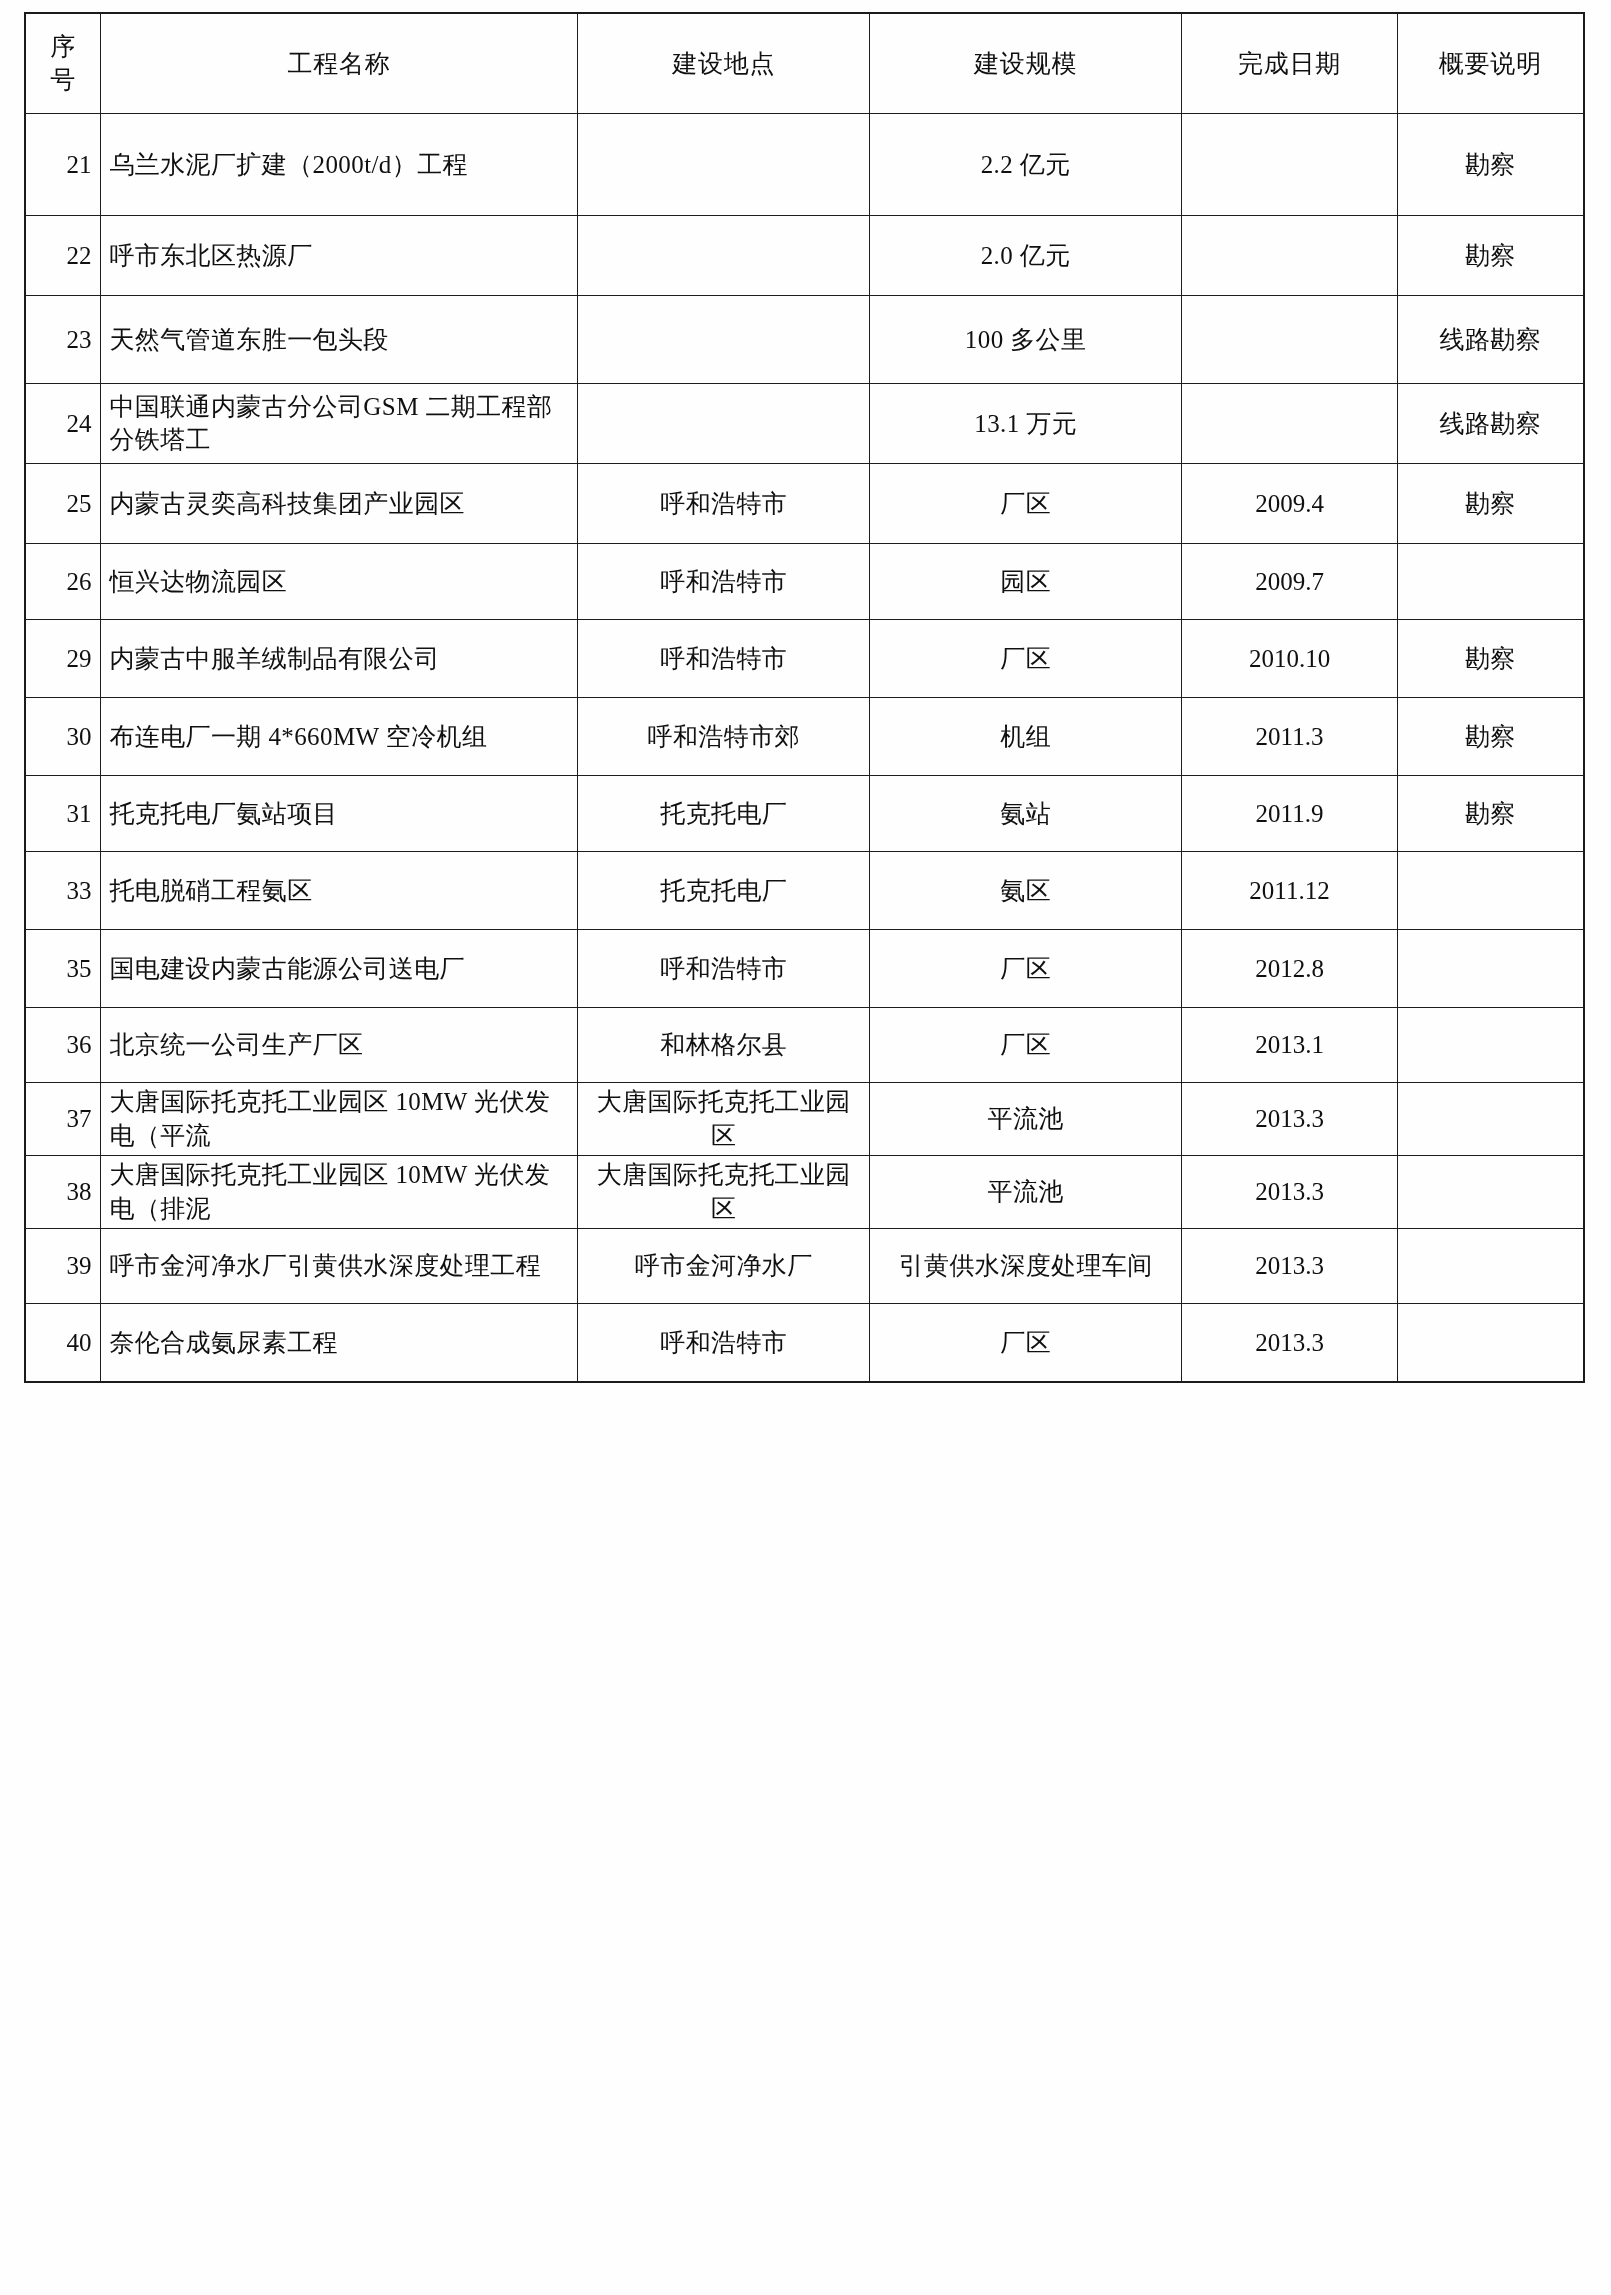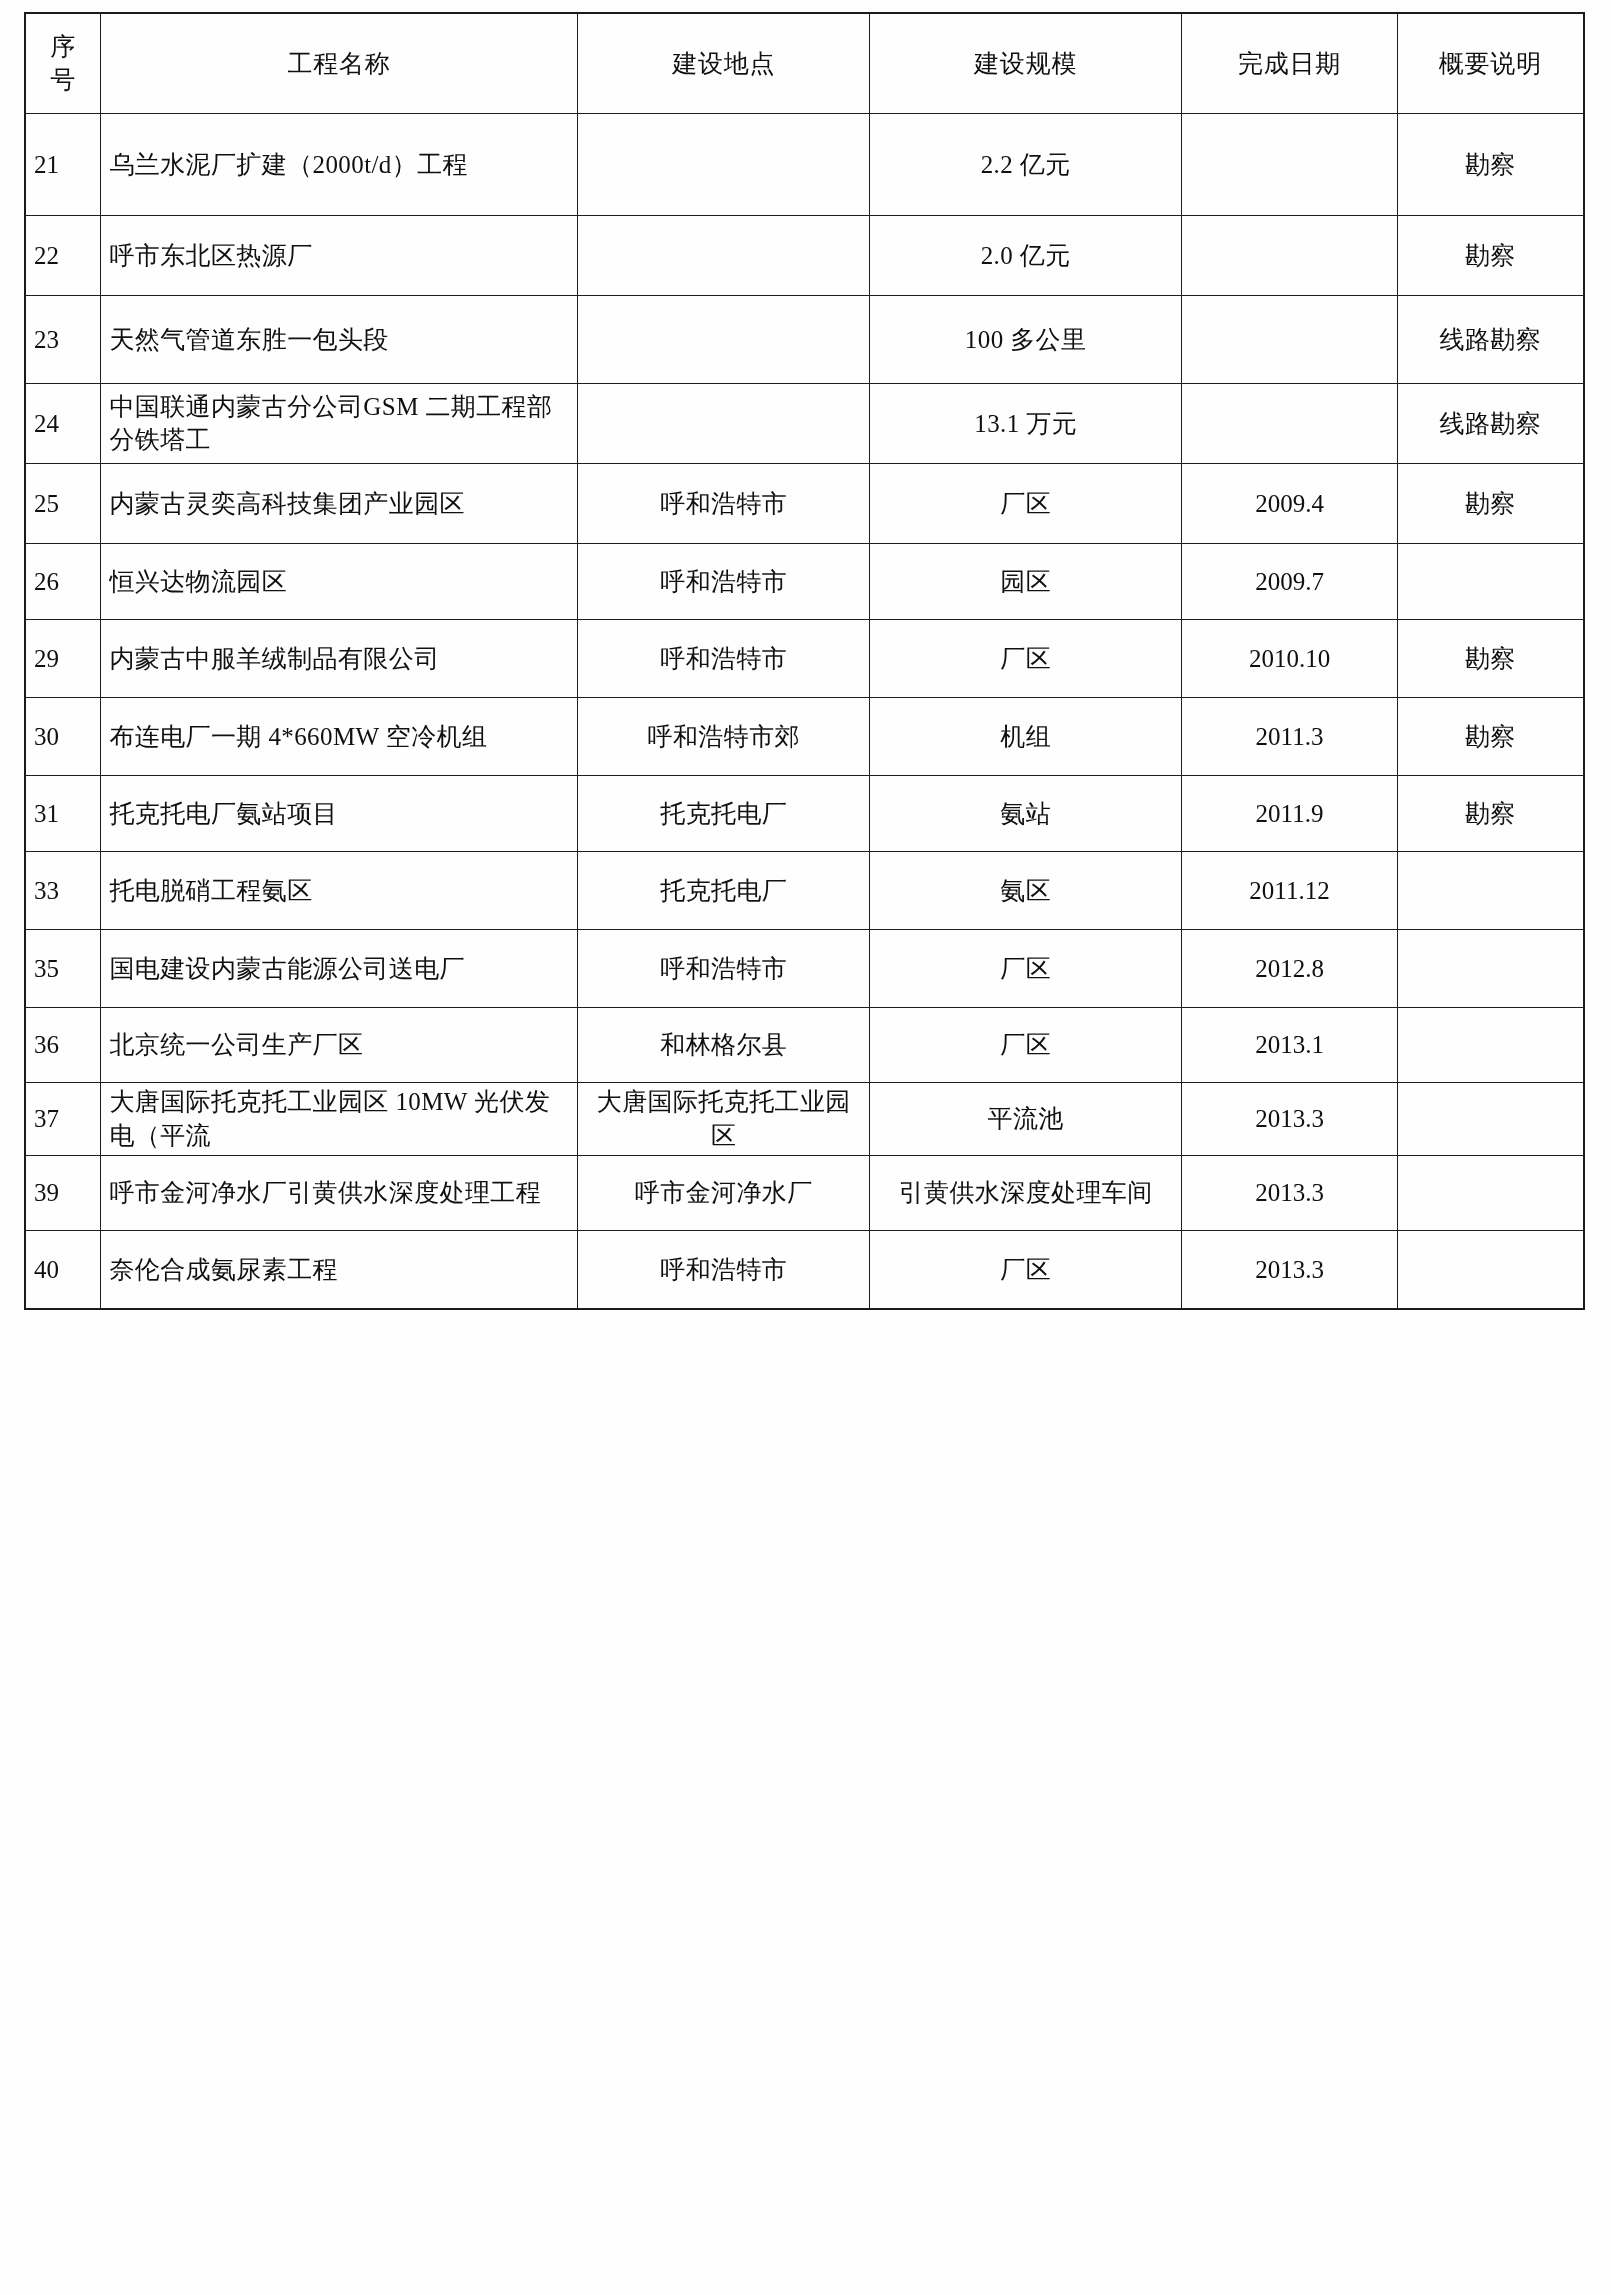--- a/index.html
+++ b/index.html
@@ -56,21 +56,21 @@
     font-size: 26px;
     letter-spacing: 0.8px;
   }
   th.idx-head {
     font-size: 24px;
     line-height: 1.18;
     letter-spacing: 0px;
     padding: 0 3.4px;
   }
   td.idx {
-    text-align: left;
+    text-align: right;
     font-size: 26px;
     font-family: "Liberation Serif", "DejaVu Serif", serif;
   }
   td.name {
     text-align: left;
     padding-left: 15px;
     letter-spacing: 0.4px;
   }
   td.site, td.scale, td.date, td.note {
     text-align: center;
@@ -224,20 +224,28 @@
           <td class="note"></td>
         </tr>
         <tr class="r17">
           <td class="idx">37</td>
           <td class="name two-line">大唐国际托克托工业园区 10MW 光伏发电（平流</td>
           <td class="site two-line">大唐国际托克托工业园区</td>
           <td class="scale">平流池</td>
           <td class="date">2013.3</td>
           <td class="note"></td>
         </tr>
+        <tr class="r18">
+          <td class="idx">38</td>
+          <td class="name two-line">大唐国际托克托工业园区 10MW 光伏发电（排泥</td>
+          <td class="site two-line">大唐国际托克托工业园区</td>
+          <td class="scale">平流池</td>
+          <td class="date">2013.3</td>
+          <td class="note"></td>
+        </tr>
         <tr class="r19">
           <td class="idx">39</td>
           <td class="name two-line">呼市金河净水厂引黄供水深度处理工程</td>
           <td class="site">呼市金河净水厂</td>
           <td class="scale two-line">引黄供水深度处理车间</td>
           <td class="date">2013.3</td>
           <td class="note"></td>
         </tr>
         <tr class="r20">
           <td class="idx">40</td>

